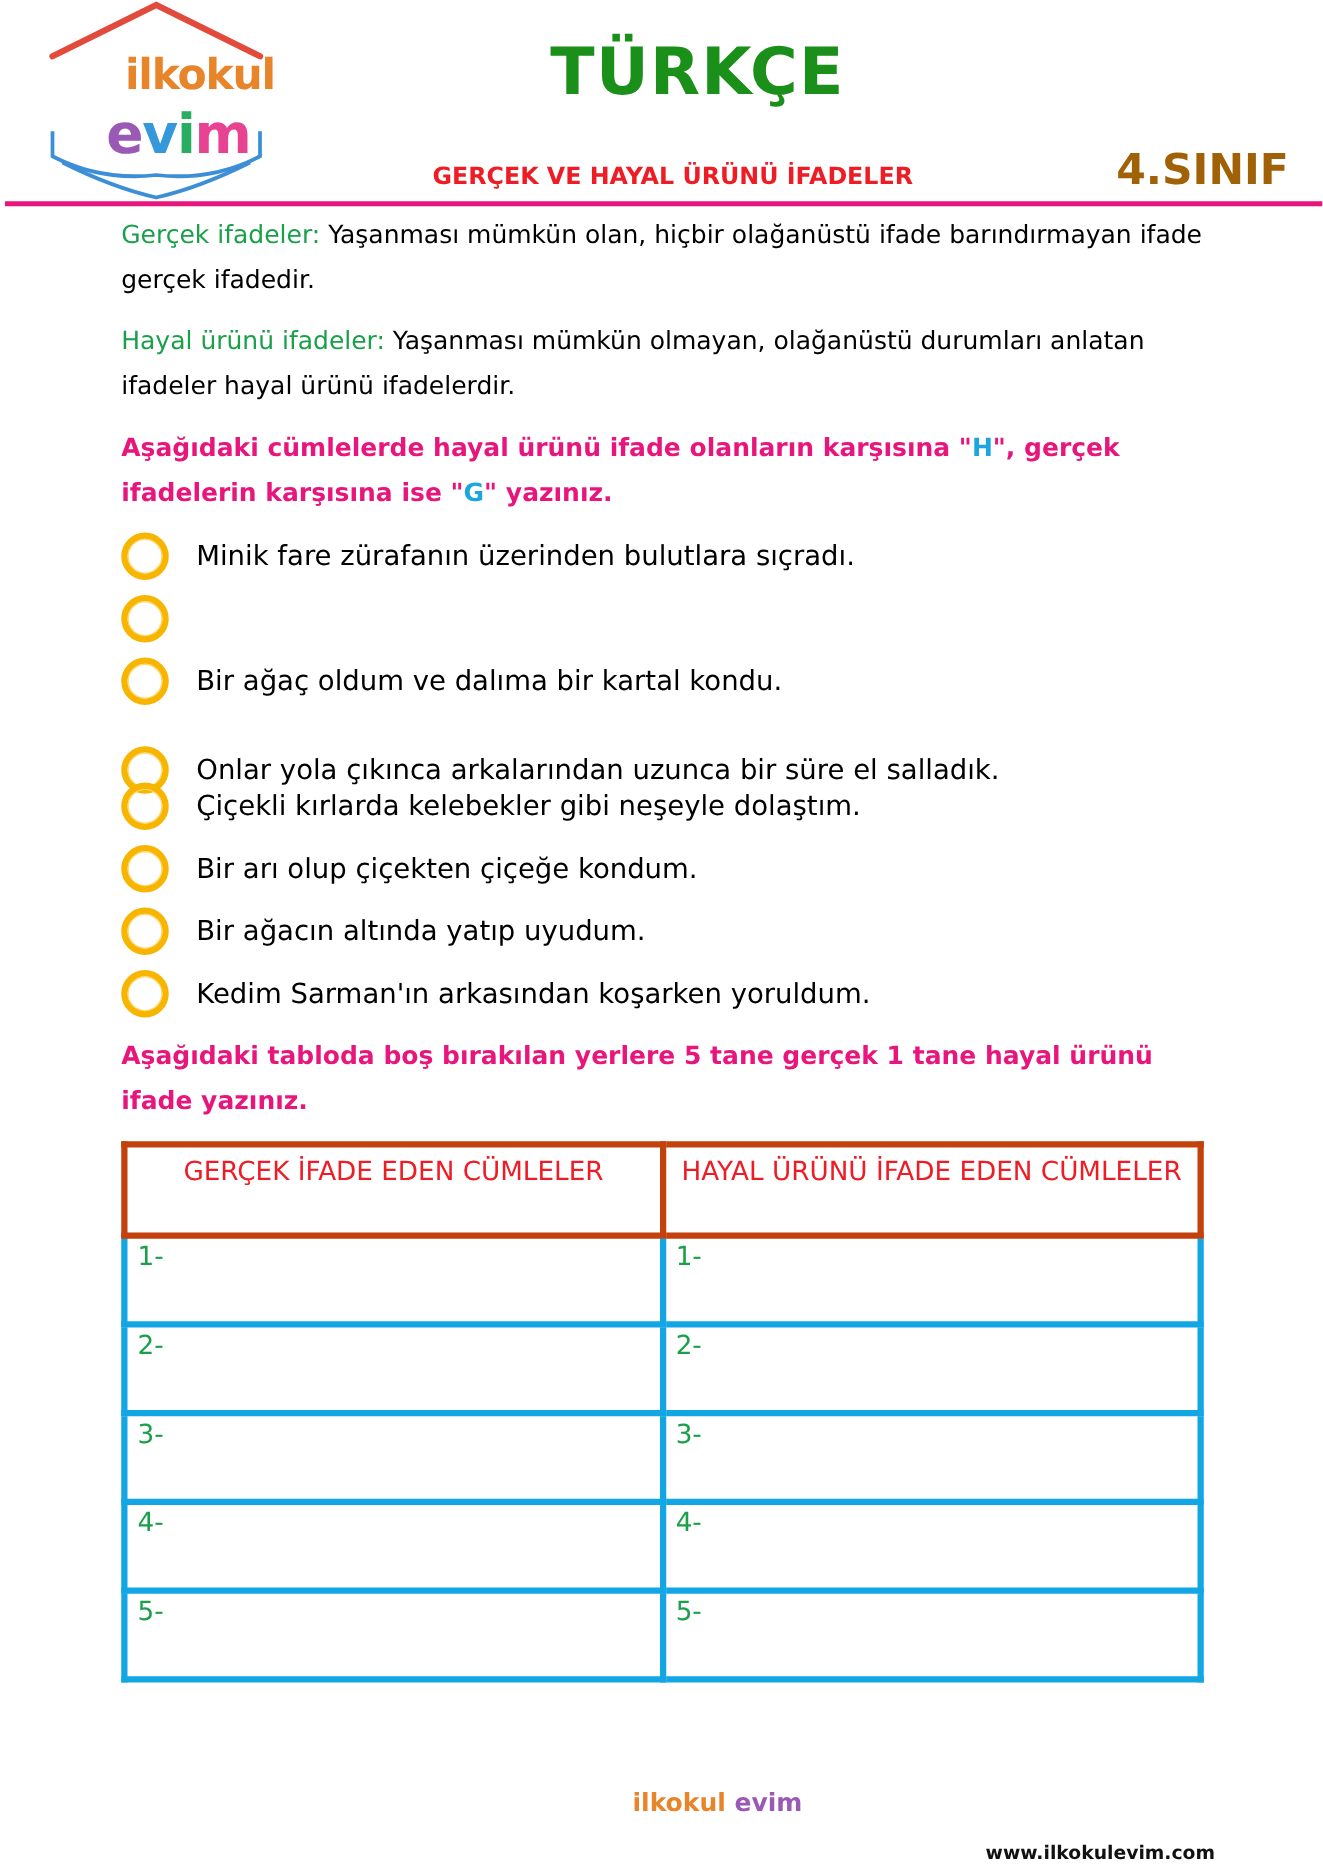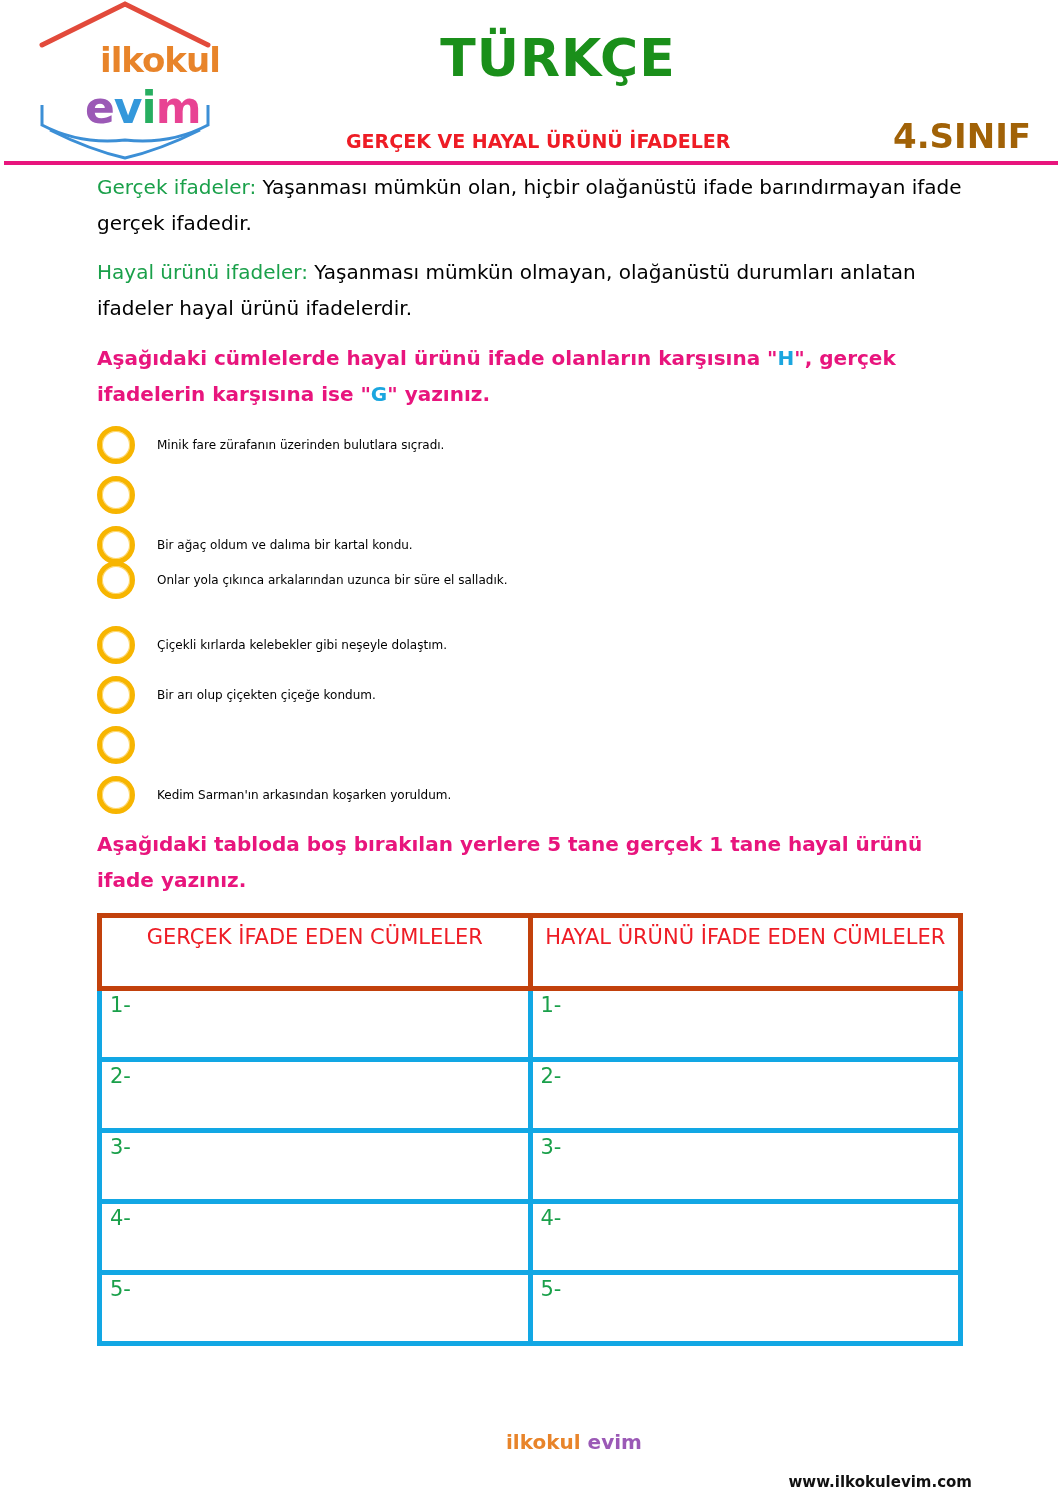--- a/index.html
+++ b/index.html
@@ -15,21 +15,21 @@
   .subtitle{left:346px;top:130px;font-size:19px;font-weight:bold;color:#ee1c25;font-family:"DejaVu Sans",sans-serif;}
   .grade{left:893px;top:116px;font-size:34px;font-weight:bold;color:#a16207;font-family:"DejaVu Sans",sans-serif;}
   .rule{left:4px;top:161px;width:1054px;height:4px;background:#e8157d;}
   
   .para{left:97px;width:880px;font-size:20px;line-height:36px;color:#000;font-family:"DejaVu Sans",sans-serif;}
   .lbl{color:#1aa04a;}
   .instr{color:#e8157d;font-weight:bold;}
   .blue{color:#1ba6df;}
   .item{left:97px;height:40px;display:flex;align-items:center;}
   .circle{width:28px;height:28px;border-radius:50%;border:5px solid #f7b500;box-shadow:inset 0 0 0 1px #ffd86a;margin-right:22px;flex:none;}
-  .item-text{font-size:12px;color:#000;font-family:"DejaVu Sans",sans-serif;}
+  .item-text{font-size:22px;color:#000;font-family:"DejaVu Sans",sans-serif;}
   
   table.t{position:absolute;left:97px;top:913px;width:866px;border-collapse:collapse;}
   table.t td{border:5px solid #12a7e4;vertical-align:top;width:50%;padding:2px 8px;}
   table.t th{border:5px solid #c2410c;font-weight:normal;color:#ee1c25;font-size:21px;line-height:34px;padding:2px 8px;height:64px;vertical-align:top;text-align:center;font-family:"DejaVu Sans",sans-serif;}
   table.t td{height:62px;color:#1aa04a;font-size:21px;font-family:"DejaVu Sans",sans-serif;}
   
   .foot-logo{left:470px;top:1430px;font-size:20px;font-weight:bold;margin-left:36px;}
   .foot-url{left:0;width:972px;top:1473px;text-align:right;font-size:15px;font-weight:bold;color:#111;}
 </style>
 </head>
@@ -64,34 +64,35 @@
     <div class="circle"></div>
     <span class="item-text">Minik fare zürafanın üzerinden bulutlara sıçradı.</span>
   </div>
 <div class="abs item" style="top:475px">
     <div class="circle"></div>
   </div>
 <div class="abs item" style="top:525px">
     <div class="circle"></div>
     <span class="item-text">Bir ağaç oldum ve dalıma bir kartal kondu.</span>
   </div>
-<div class="abs item" style="top:560px">
+<div class="abs item" style="top:596px">
     <div class="circle"></div>
     <span class="item-text">Onlar yola çıkınca arkalarından uzunca bir süre el salladık.</span>
   </div>
 <div class="abs item" style="top:625px">
     <div class="circle"></div>
     <span class="item-text">Çiçekli kırlarda kelebekler gibi neşeyle dolaştım.</span>
   </div>
 <div class="abs item" style="top:675px">
     <div class="circle"></div>
     <span class="item-text">Bir arı olup çiçekten çiçeğe kondum.</span>
   </div>
 <div class="abs item" style="top:725px">
     <div class="circle"></div>
+    <span class="item-text">Bir ağacın altında yatıp uyudum.</span>
   </div>
 <div class="abs item" style="top:775px">
     <div class="circle"></div>
     <span class="item-text">Kedim Sarman'ın arkasından koşarken yoruldum.</span>
   </div>
 
 <div class="abs para instr" style="top:826px">Aşağıdaki tabloda boş bırakılan yerlere 5 tane gerçek 1 tane hayal ürünü ifade yazınız.</div>
 
 <table class="t">
   <tbody>

